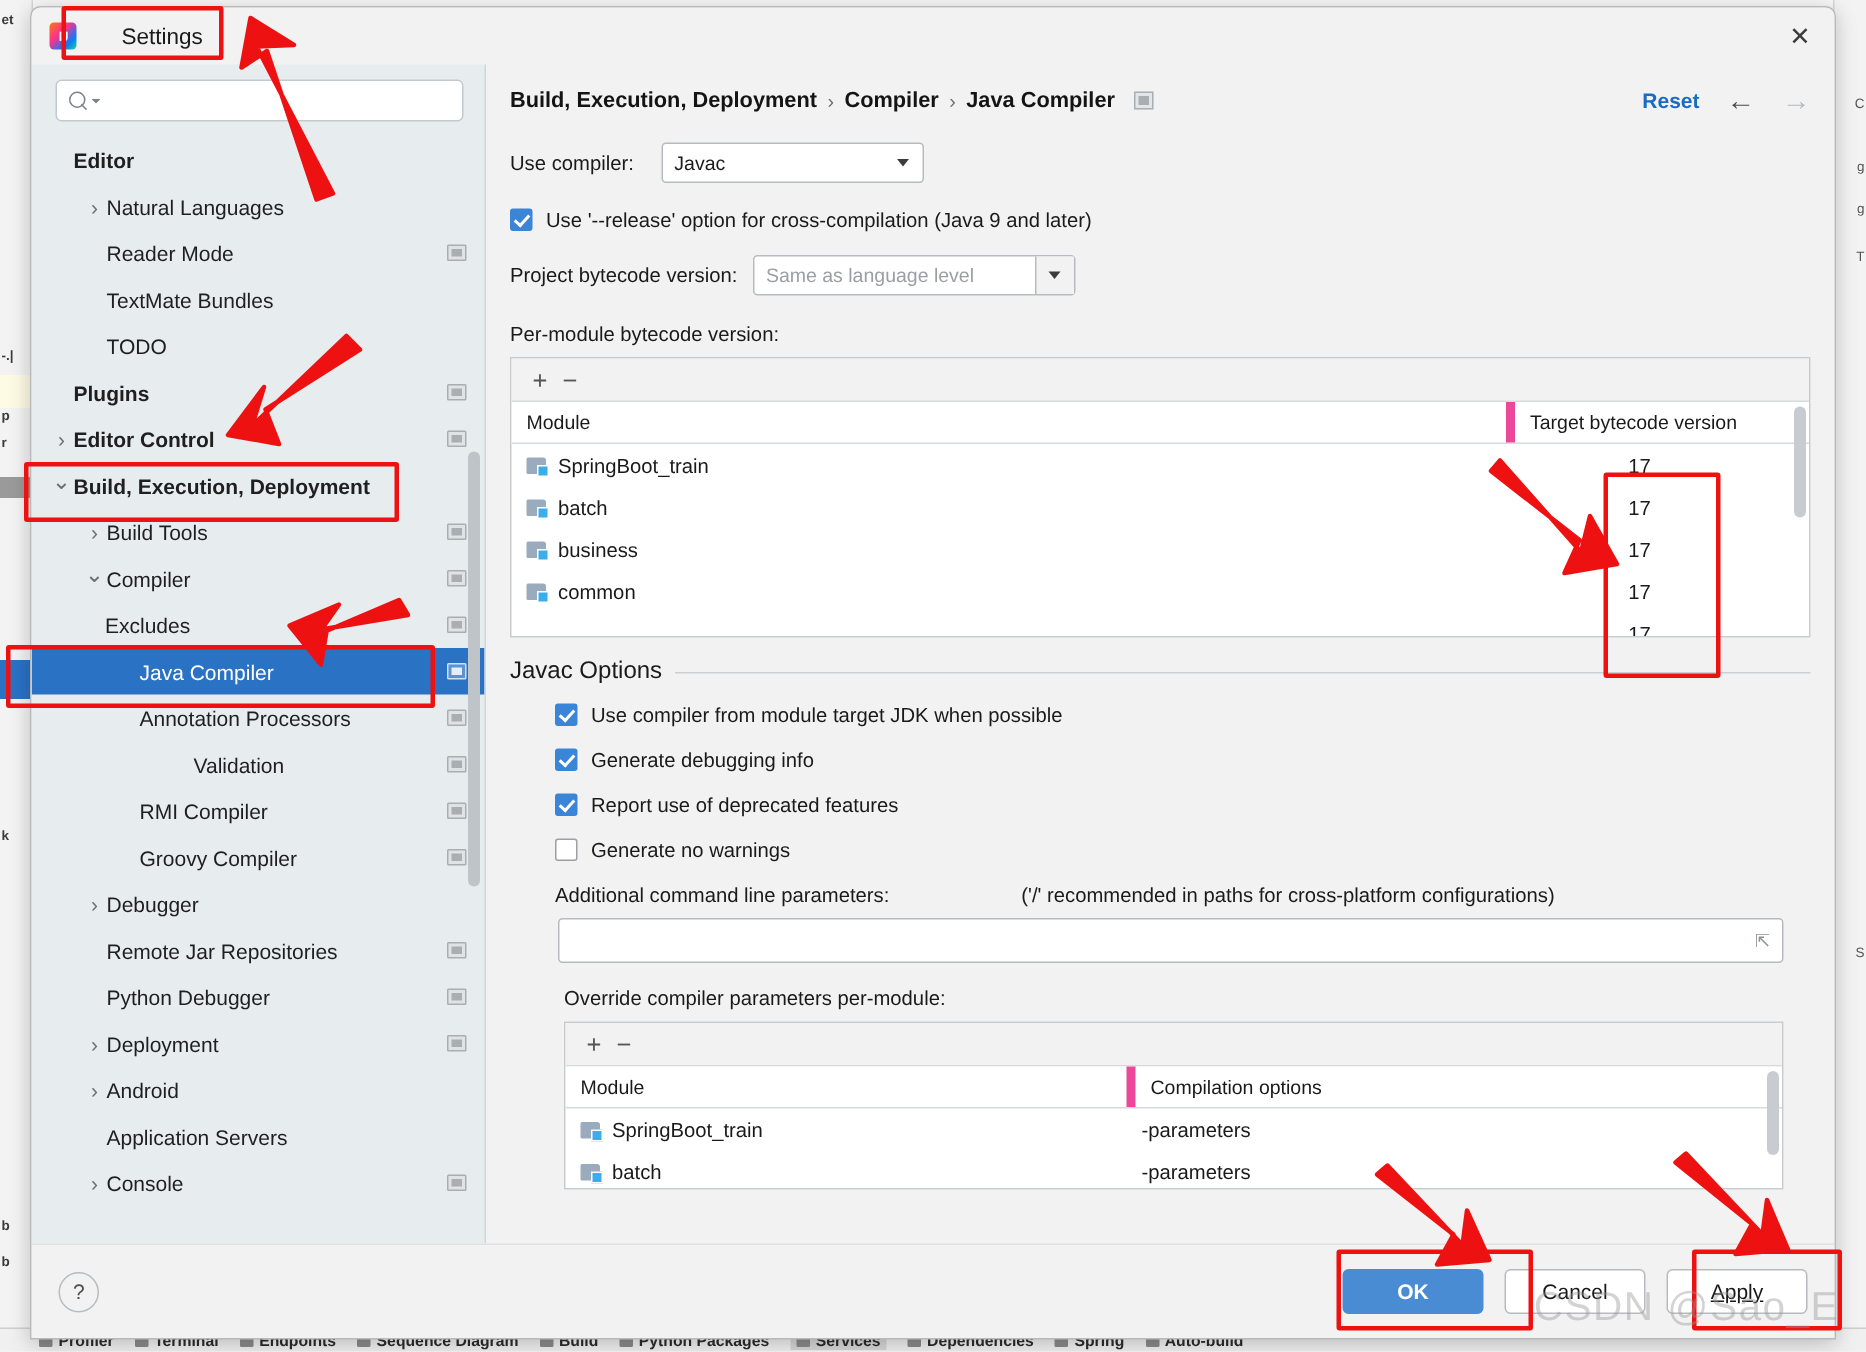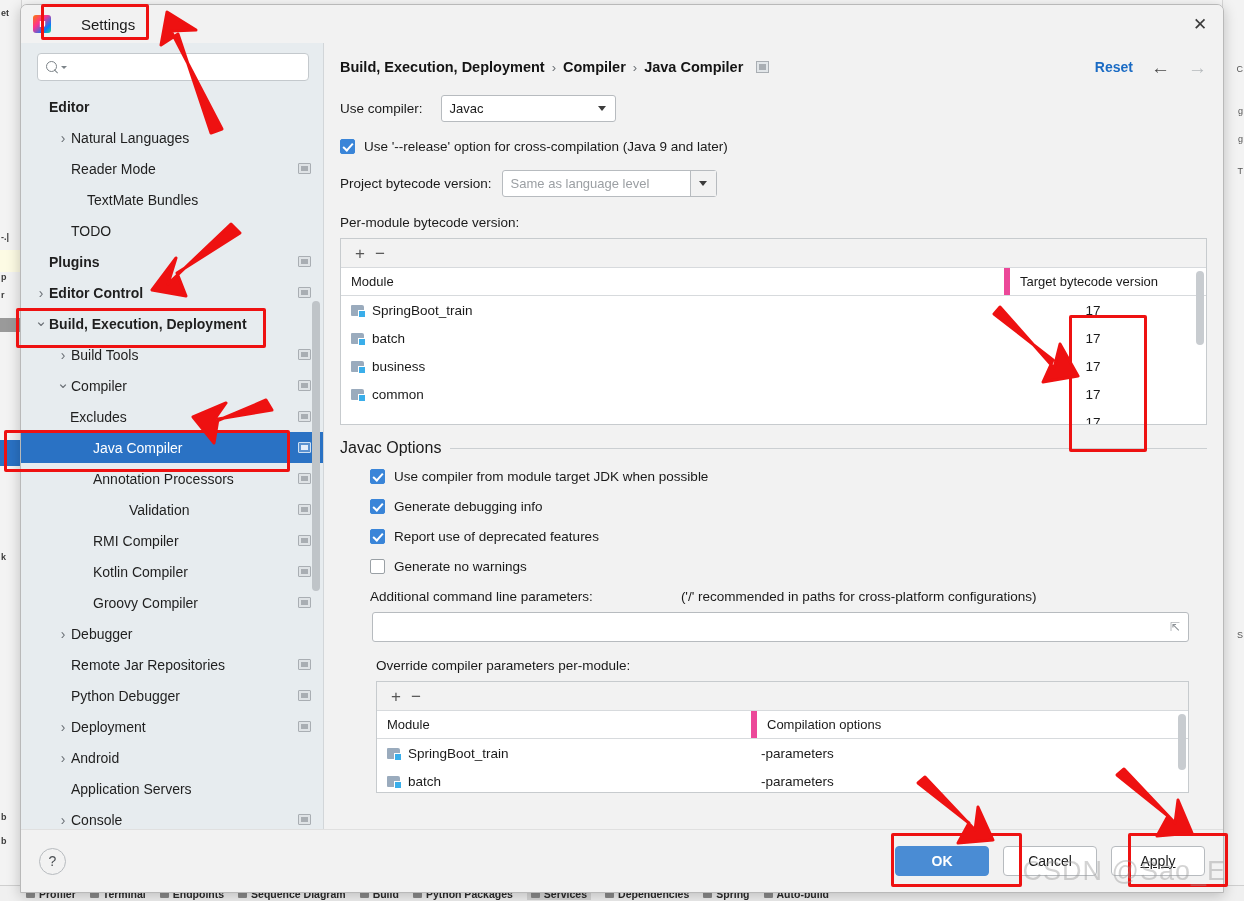--- a/index.html
+++ b/index.html
@@ -378,21 +378,21 @@
           <div class="tree-row" style="padding-left: 34px;">
             <span class="arrow" style="font-size: 14px;">›</span>
             <span class="t-label">Natural Languages</span>
             <span class="badge hidden"></span>
           </div>
           <div class="tree-row" style="padding-left: 34px;">
             <span class="arrow none" style="font-size: 14px;">›</span>
             <span class="t-label">Reader Mode</span>
             <span class="badge"></span>
           </div>
-          <div class="tree-row" style="padding-left: 34px; margin-left: 16px;">
+          <div class="tree-row" style="padding-left: 34px;">
             <span class="arrow none" style="font-size: 14px;">›</span>
             <span class="t-label">TextMate Bundles</span>
             <span class="badge hidden"></span>
           </div>
           <div class="tree-row" style="padding-left: 34px;">
             <span class="arrow none" style="font-size: 14px;">›</span>
             <span class="t-label">TODO</span>
             <span class="badge hidden"></span>
           </div>
           <div class="tree-row bold" style="padding-left: 12px;">
@@ -436,25 +436,20 @@
             <span class="badge"></span>
           </div>
           <div class="tree-row" style="padding-left: 56px; gap: 36px;">
             <span class="arrow none" style="font-size: 14px;">›</span>
             <span class="t-label">Validation</span>
             <span class="badge"></span>
           </div>
           <div class="tree-row" style="padding-left: 56px;">
             <span class="arrow none" style="font-size: 14px;">›</span>
             <span class="t-label">RMI Compiler</span>
-            <span class="badge"></span>
-          </div>
-          <div class="tree-row" style="padding-left: 56px;">
-            <span class="arrow none" style="font-size: 14px;">›</span>
-            <span class="t-label">Kotlin Compiler</span>
             <span class="badge"></span>
           </div>
           <div class="tree-row" style="padding-left: 56px;">
             <span class="arrow none" style="font-size: 14px;">›</span>
             <span class="t-label">Groovy Compiler</span>
             <span class="badge"></span>
           </div>
           <div class="tree-row" style="padding-left: 34px;">
             <span class="arrow" style="font-size: 14px;">›</span>
             <span class="t-label">Debugger</span>

